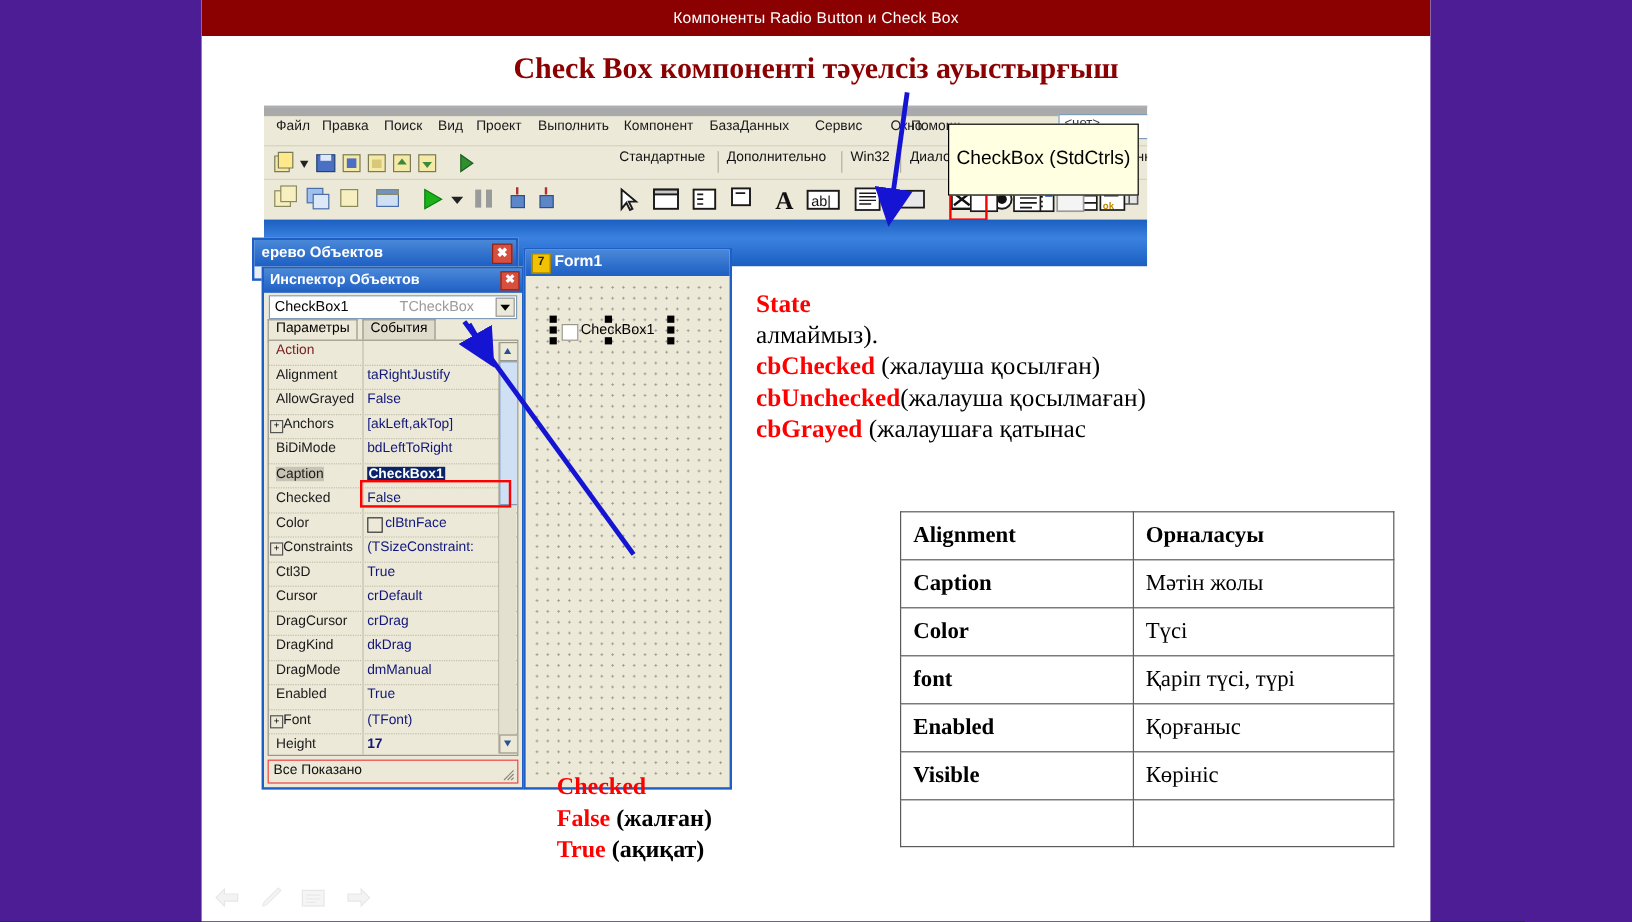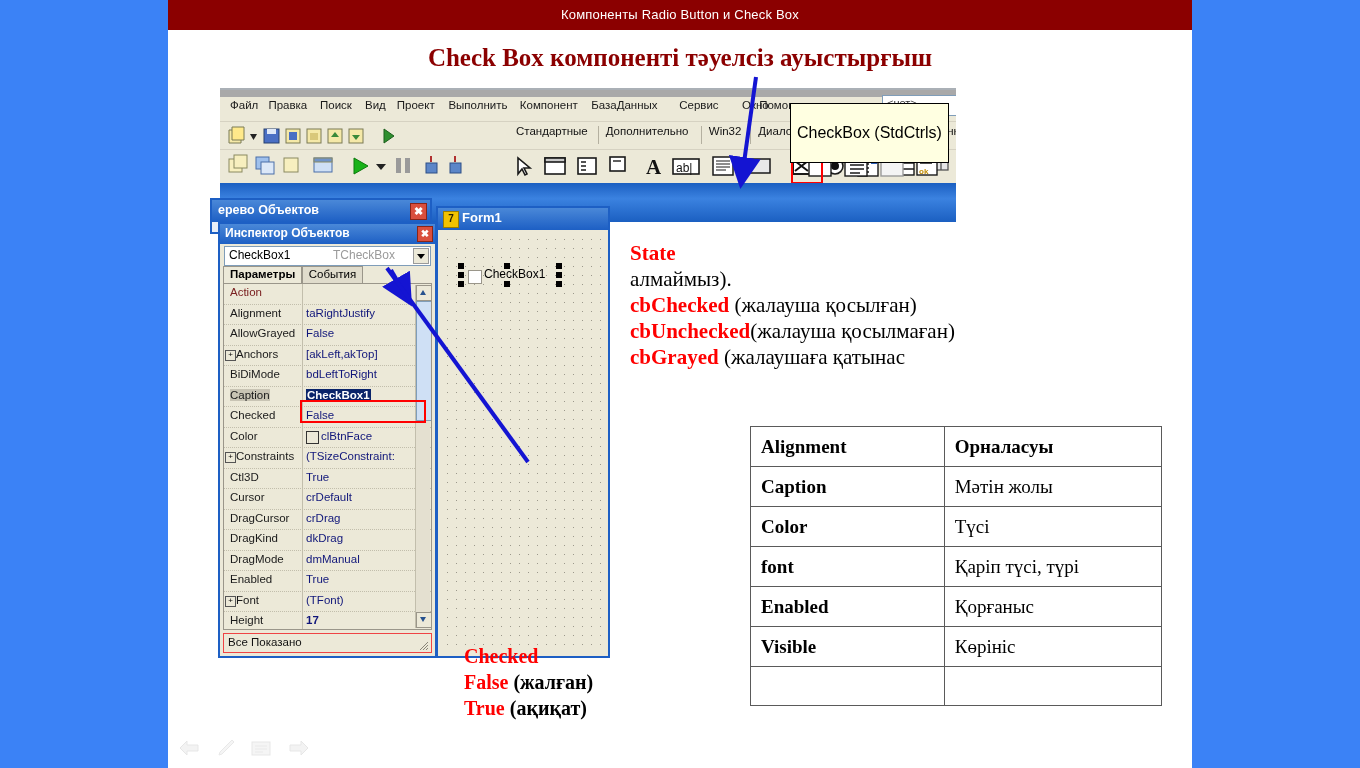--- a/index.html
+++ b/index.html
@@ -1,17 +1,17 @@
 <!DOCTYPE html>
 <html><head>
 <meta charset="utf-8">
 <style>
   html,body{margin:0;padding:0;background:#000;}
   body{width:1360px;height:768px;overflow:hidden;font-family:"Liberation Sans",sans-serif;}
-  #stage{position:relative;width:1360px;height:768px;background:#3b82f6;}
+  #stage{position:relative;width:1360px;height:768px;background:#4c1d95;}
   #slide{position:absolute;left:168px;top:0;width:1024px;height:768px;background:#ffffff;overflow:hidden;}
 
   
   .hdr{position:absolute;left:0;top:0;width:1024px;height:30px;background:#8b0000;}
   .hdr .t{position:absolute;left:0;top:0;width:1024px;height:30px;line-height:30px;text-align:center;
           color:#fff;font-size:13px;font-family:"Liberation Sans",sans-serif;letter-spacing:.2px;}
 
   
   .title{position:absolute;left:0;top:44px;width:1024px;text-align:center;
          color:#8b0000;font-family:"Liberation Serif",serif;font-weight:bold;font-size:25px;}
@@ -59,21 +59,21 @@
         color:#fff;font-size:10px;line-height:13px;text-align:center;font-weight:bold;}
   .oi .objcombo{position:absolute;left:4px;top:22px;width:205px;height:18px;background:#fff;border:1px solid #7f9db9;}
   .oi .objcombo .nm{position:absolute;left:4px;top:1px;font-size:12px;color:#000;}
   .oi .objcombo .ty{position:absolute;left:108px;top:1px;font-size:12px;color:#9a9a9a;}
   .oi .objcombo .arr{position:absolute;right:1px;top:1px;width:14px;height:14px;background:#ece9d8;border:1px solid #9a9a9a;}
   .oi .objcombo .arr:after{content:"";position:absolute;left:3px;top:5px;border-left:4px solid transparent;
       border-right:4px solid transparent;border-top:5px solid #000;}
   .oi .tabs{position:absolute;left:3px;top:42px;width:207px;height:18px;}
   .oi .tabs .tb{position:absolute;top:0;height:17px;font-size:11.5px;padding:1px 6px 0 6px;
        border:1px solid #9a968a;border-bottom:none;background:#e0dccc;}
-  .oi .tabs .tb.on{background:#ece9d8;top:0;height:18px;font-weight:bold;}
+  .oi .tabs .tb.on{background:#ece9d8;top:0;height:18px;font-weight:normal;}
   .oi .grid{position:absolute;left:3px;top:59px;width:207px;height:345px;background:#ece9d8;
       border:1px solid #9a968a;overflow:hidden;}
   .prow{position:relative;height:19.5px;border-bottom:1px dotted #c2beac;}
   .prow .pn{position:absolute;left:6px;top:2px;font-size:11.5px;color:#1a1a1a;white-space:nowrap;}
   .prow .pv{position:absolute;left:82px;top:2px;font-size:11.5px;color:#10167a;white-space:nowrap;}
   .prow .exp{position:absolute;left:1px;top:4px;width:9px;height:9px;border:1px solid #555;background:#ece9d8;
       font-size:8px;line-height:7px;text-align:center;color:#000;}
   .prow.sel .pn{background:#c8c4b4;}
   .prow.sel .pv{background:#0a246a;color:#fff;font-weight:bold;padding:0 1px;}
   .prow.action .pn{color:#7a2020;}

